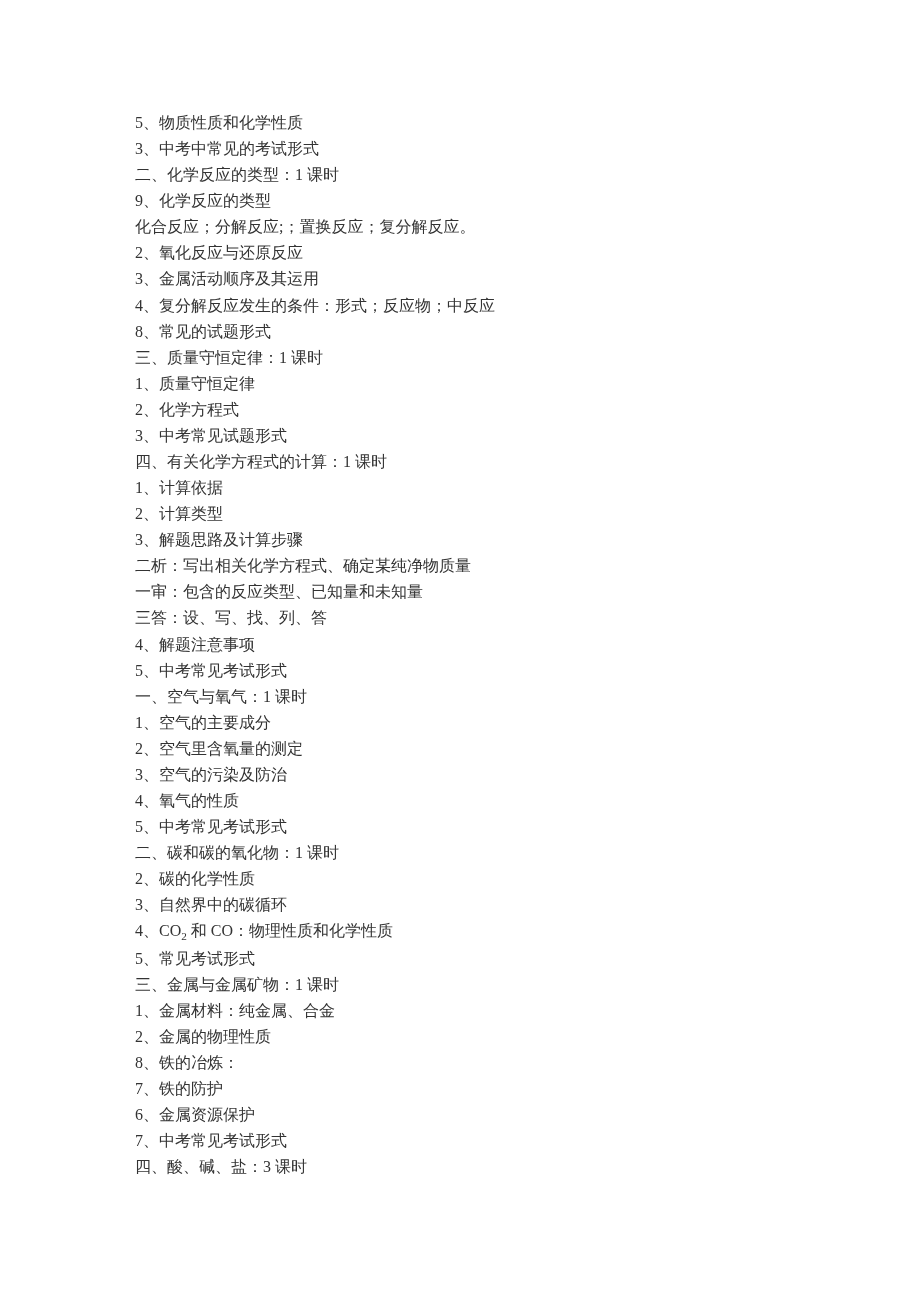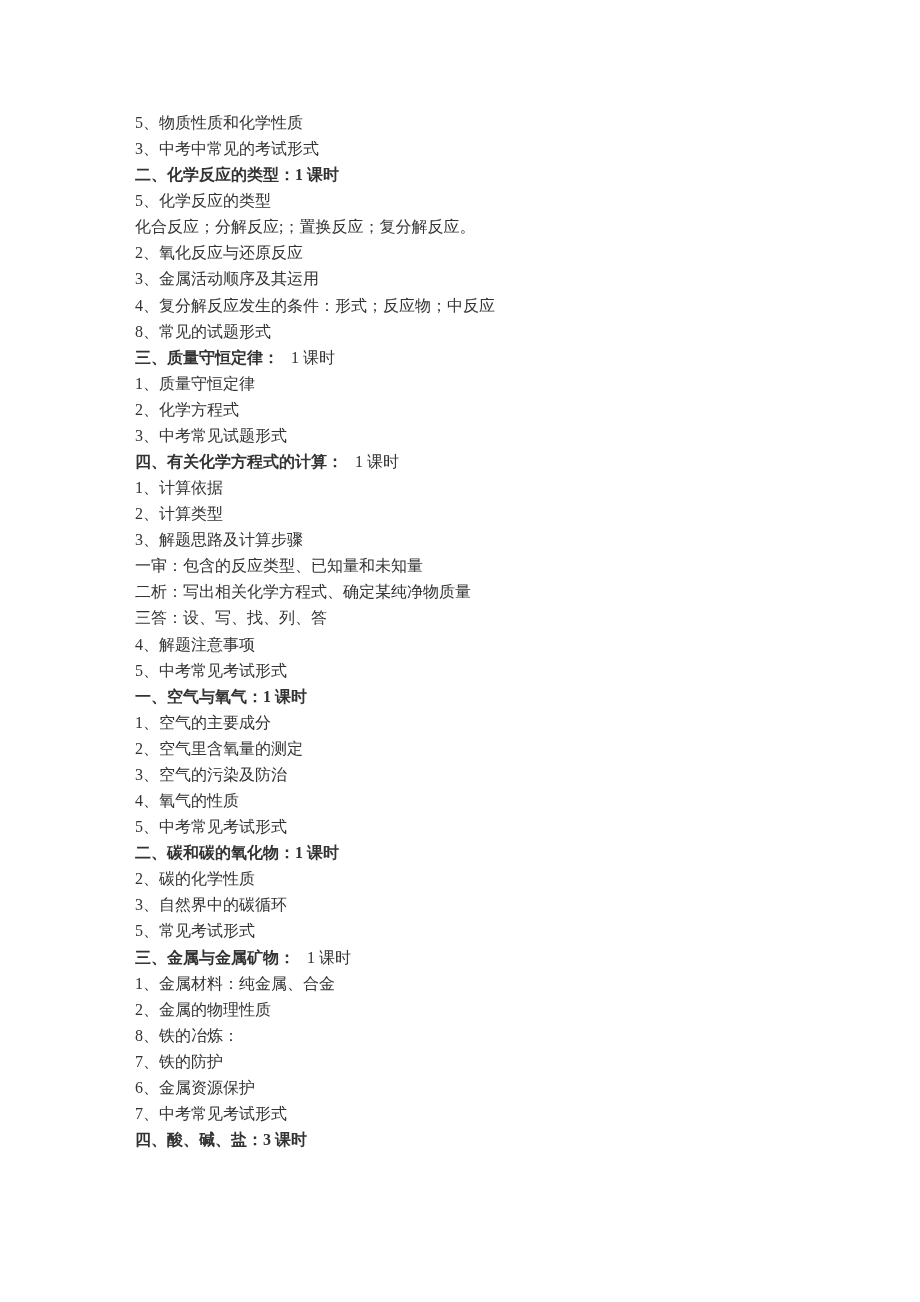--- a/index.html
+++ b/index.html
@@ -14,66 +14,66 @@
       font-family: "SimSun", "宋体", serif;
       font-size: 16px;
       color: #333333;
       padding: 110px 135px 60px 135px;
       line-height: 1.63;
     }
     .line {
       display: block;
     }
     .bold {
-      font-weight: bold;
+      font-weight: normal;
     }
     .normal {
       font-weight: normal;
-      margin-left: 12px;
     }
     .sub {
       font-size: 0.7em;
       vertical-align: sub;
     }
   </style>
 </head>
 <body>
 
 <div>
   <span class="line">5、物质性质和化学性质</span>
   <span class="line">3、中考中常见的考试形式</span>
   <span class="line bold">二、化学反应的类型：1 课时</span>
-  <span class="line">5、化学反应的类型</span>
+  <span class="line">9、化学反应的类型</span>
   <span class="line">化合反应；分解反应;；置换反应；复分解反应。</span>
   <span class="line">2、氧化反应与还原反应</span>
   <span class="line">3、金属活动顺序及其运用</span>
   <span class="line">4、复分解反应发生的条件：形式；反应物；中反应</span>
   <span class="line">8、常见的试题形式</span>
   <span class="line"><span class="bold">三、质量守恒定律：</span><span class="normal">1 课时</span></span>
   <span class="line">1、质量守恒定律</span>
   <span class="line">2、化学方程式</span>
   <span class="line">3、中考常见试题形式</span>
   <span class="line"><span class="bold">四、有关化学方程式的计算：</span><span class="normal">1 课时</span></span>
   <span class="line">1、计算依据</span>
   <span class="line">2、计算类型</span>
   <span class="line">3、解题思路及计算步骤</span>
+  <span class="line">二析：写出相关化学方程式、确定某纯净物质量</span>
   <span class="line">一审：包含的反应类型、已知量和未知量</span>
-  <span class="line">二析：写出相关化学方程式、确定某纯净物质量</span>
   <span class="line">三答：设、写、找、列、答</span>
   <span class="line">4、解题注意事项</span>
   <span class="line">5、中考常见考试形式</span>
   <span class="line bold">一、空气与氧气：1 课时</span>
   <span class="line">1、空气的主要成分</span>
   <span class="line">2、空气里含氧量的测定</span>
   <span class="line">3、空气的污染及防治</span>
   <span class="line">4、氧气的性质</span>
   <span class="line">5、中考常见考试形式</span>
   <span class="line bold">二、碳和碳的氧化物：1 课时</span>
   <span class="line">2、碳的化学性质</span>
   <span class="line">3、自然界中的碳循环</span>
+  <span class="line"><span>4、CO</span><span class="sub">2</span><span> 和 CO：物理性质和化学性质</span></span>
   <span class="line">5、常见考试形式</span>
   <span class="line"><span class="bold">三、金属与金属矿物：</span><span class="normal">1 课时</span></span>
   <span class="line">1、金属材料：纯金属、合金</span>
   <span class="line">2、金属的物理性质</span>
   <span class="line">8、铁的冶炼：</span>
   <span class="line">7、铁的防护</span>
   <span class="line">6、金属资源保护</span>
   <span class="line">7、中考常见考试形式</span>
   <span class="line bold">四、酸、碱、盐：3 课时</span>
 </div>

